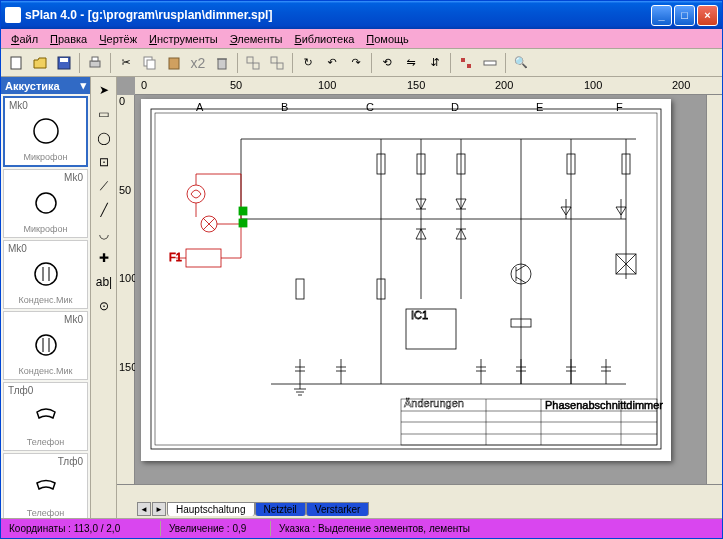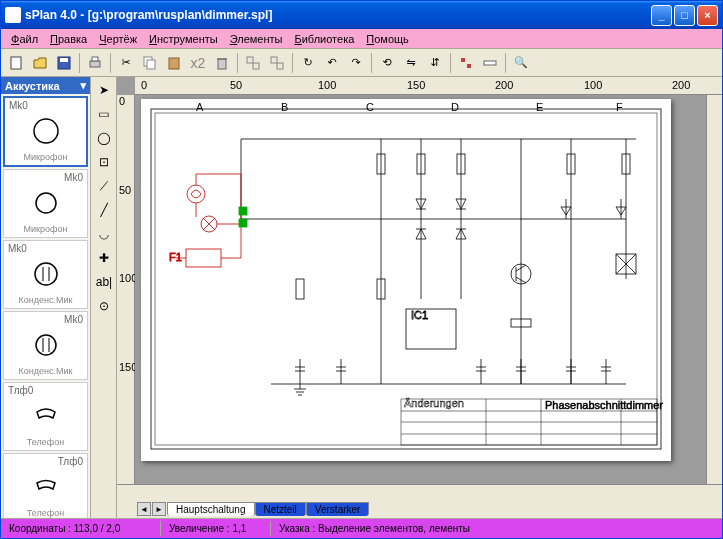--- a/index.html
+++ b/index.html
@@ -373,16 +373,16 @@
         <div class="tab-nav">►</div>
         <div class="sheet-tab active">Hauptschaltung</div>
         <div class="sheet-tab">Netzteil</div>
         <div class="sheet-tab">Verstarker</div>
       </div>
     </div>
   </div>
 
   <div class="statusbar">
     <div class="status-cell" style="width:160px">Координаты : 113,0 / 2,0</div>
-    <div class="status-cell" style="width:110px">Увеличение : 1,1</div>
+    <div class="status-cell" style="width:110px">Увеличение : 0,9</div>
     <div class="status-cell" style="flex:1;border-right:none">Указка : Выделение элементов, лементы</div>
   </div>
 </div>
 
 </body></html>

